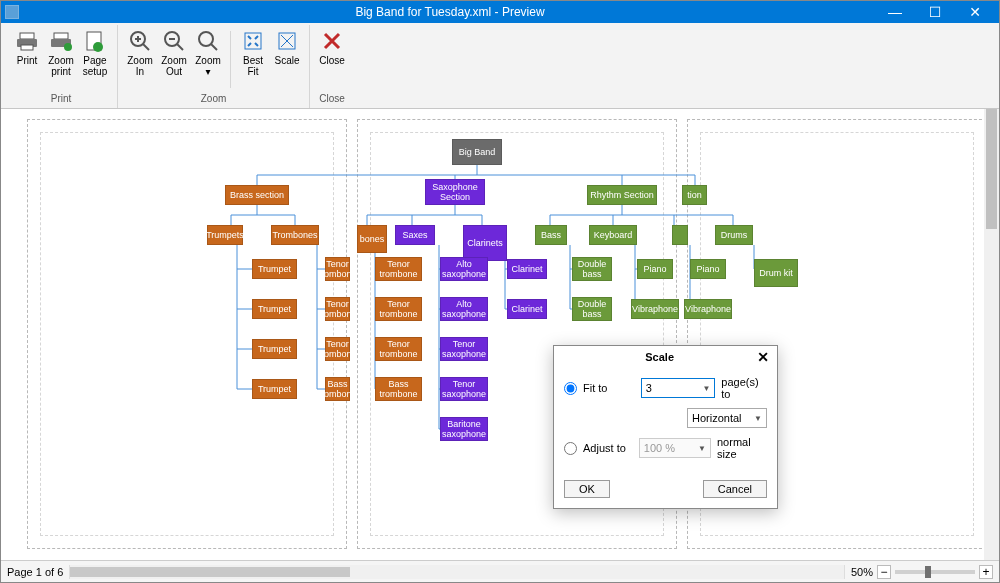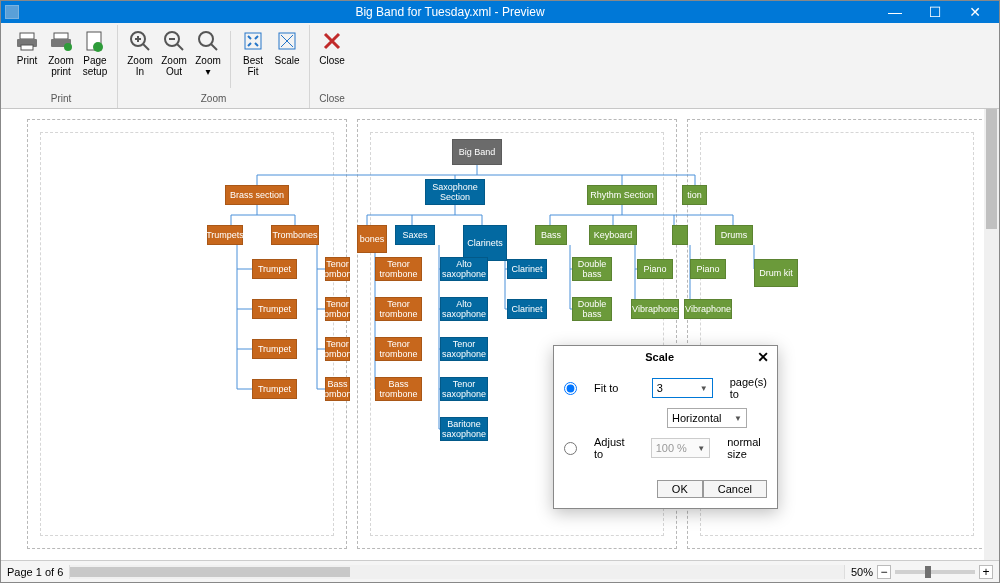--- a/index.html
+++ b/index.html
@@ -186,21 +186,21 @@
     align-items: center;
     justify-content: center;
     text-align: center;
     padding: 1px;
     line-height: 10px;
     border: 1px solid rgba(0,0,0,0.15);
     pointer-events: auto;
   }
   .root  { background: #6b6b6b; }
   .brass { background: #c7671c; }
-  .sax   { background: #0369a1; }
+  .sax   { background: #6d28d9; }
   .rhy   { background: #6b9a3a; }
   
   svg.connectors {
     position: absolute; top: 0; left: 0;
     width: 960px; height: 420px;
     pointer-events: none;
   }
   svg.connectors line { stroke: #4a90d9; stroke-width: 1; }
   
   .dialog {
@@ -216,41 +216,42 @@
     display: flex; align-items: center;
     padding: 4px 8px;
     font-weight: bold;
   }
   .dialog-title .spacer { flex: 1; }
   .dialog-close { cursor: pointer; font-size: 14px; line-height: 1; }
   .dialog-body { padding: 8px 10px; }
   .dialog-row {
     display: flex; align-items: center;
     margin-bottom: 8px;
-    gap: 17px;
+    gap: 6px;
+    justify-content: space-between;
   }
   .dialog-row input[type=radio] { margin: 0; }
   .dialog-row .field {
     border: 1px solid #0078d7;
     height: 20px; width: 80px;
     display: flex; align-items: center;
     padding: 0 4px;
     font-size: 11px;
     background: #fff;
   }
   .dialog-row .field.plain { border-color: #aaa; }
   .dialog-row .field.disabled { border-color: #ccc; color: #999; background: #fafafa; }
   .dialog-row .field .caret {
     margin-left: auto;
     font-size: 8px;
     color: #555;
   }
   .dialog-row .rtxt { width: 56px; }
   .dialog-actions {
-    display: flex; justify-content: flex-end;
+    display: flex; justify-content: space-between;
     gap: 0;
     padding: 4px 10px 10px;
   }
   .dlg-btn {
     border: 1px solid #999;
     background: #f5f5f5;
     padding: 2px 14px;
     font-size: 11px;
     cursor: pointer;
   }

